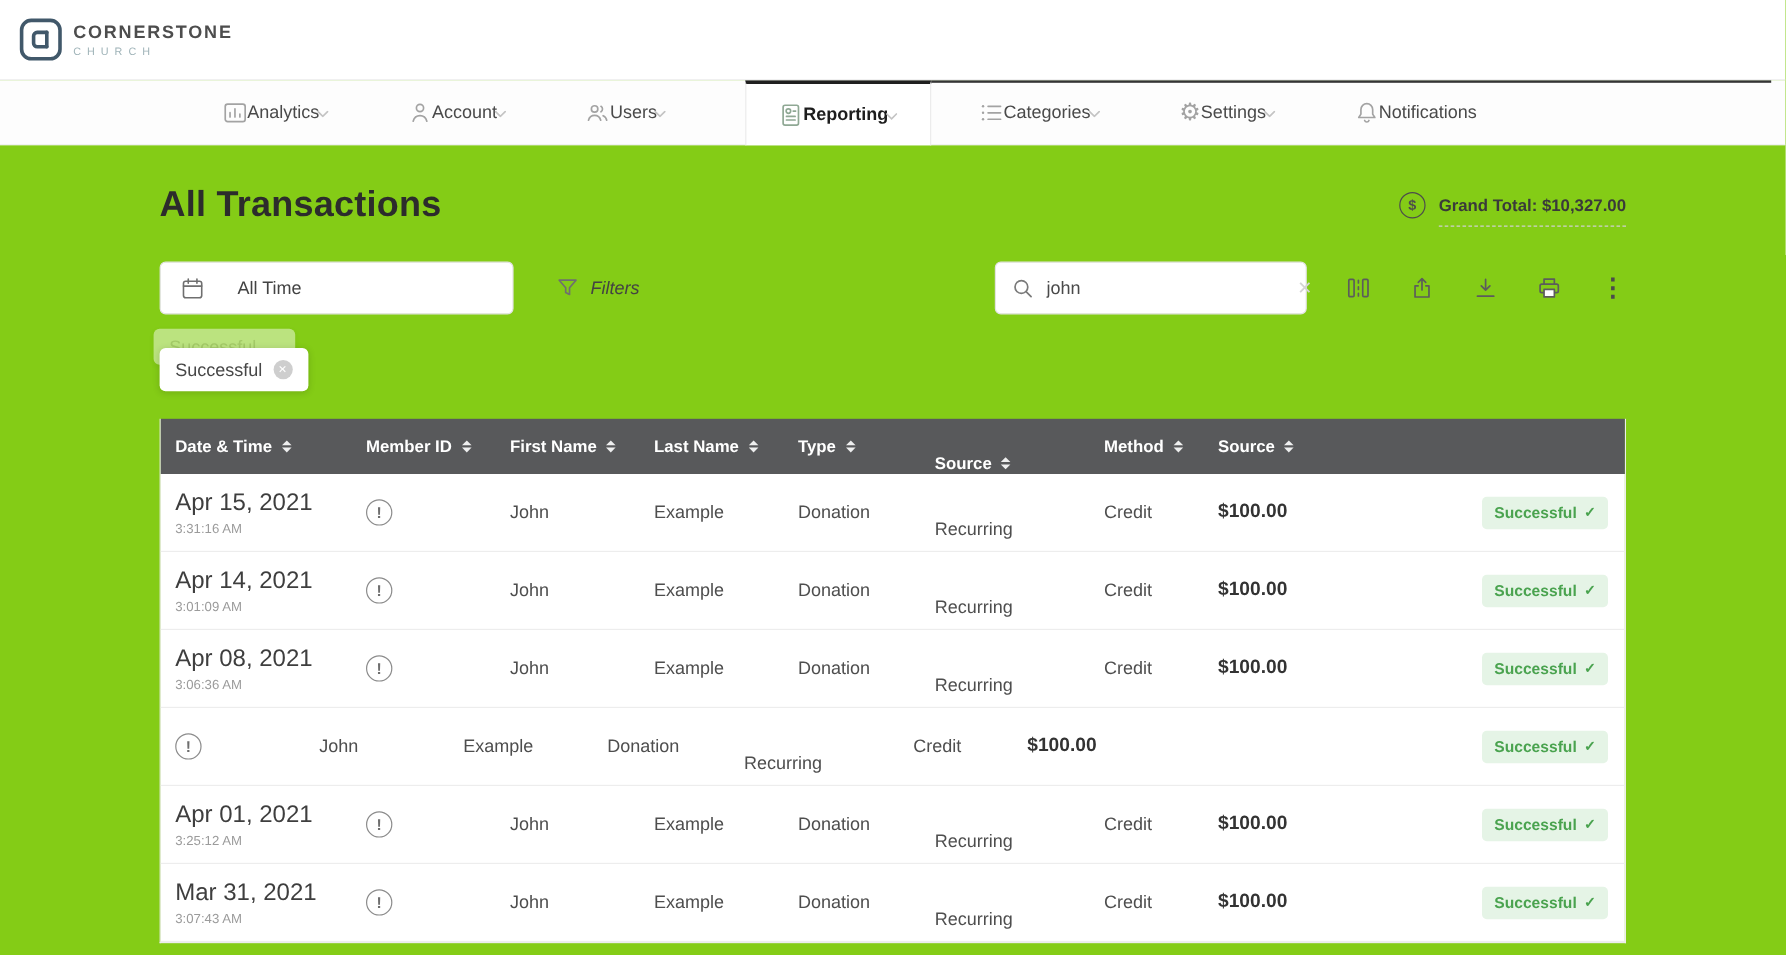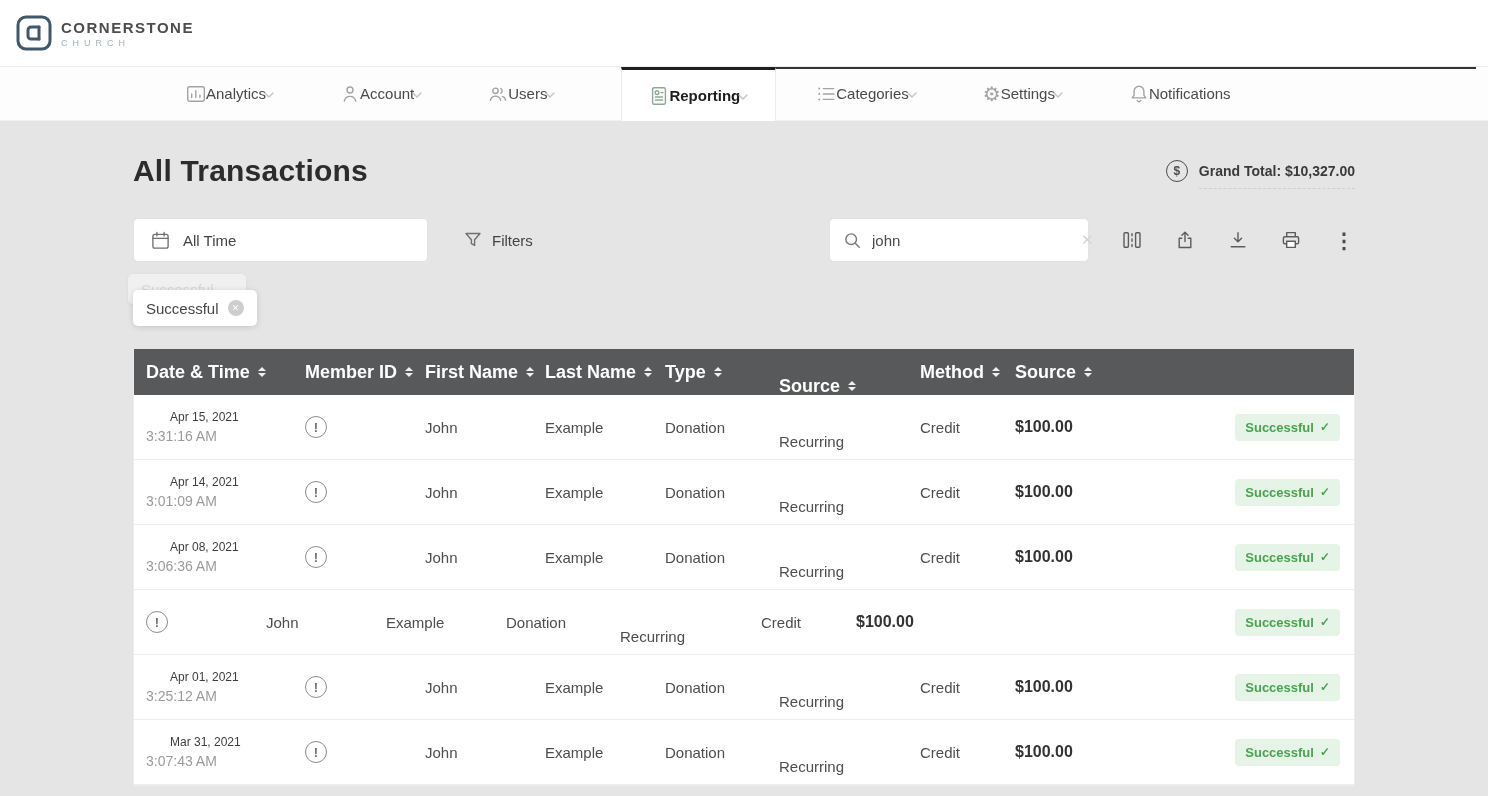--- a/index.html
+++ b/index.html
@@ -1,17 +1,17 @@
 <!DOCTYPE html>
 <html><head>
 <meta charset="utf-8">
 <style>
   * { margin:0; padding:0; box-sizing:border-box; }
   body { font-family:"Liberation Sans", sans-serif; background:#fff; }
-  .screen { width:1488px; height:796px; overflow:hidden; background:#e5e5e5; position:relative; }
+  .screen { width:1488px; height:796px; overflow:hidden; background:#84cc16; position:relative; }
 
   
   .topbar { height:67px; display:flex; align-items:center; padding-left:15px; background:#fff; border-bottom:1px solid #ededed; }
   .logo { display:flex; align-items:center; gap:8px; }
   .brand-text .l1 { font-size:15px; font-weight:bold; letter-spacing:1.5px; color:#4d4d4d; }
   .brand-text .l2 { font-size:9px; letter-spacing:5px; color:#9fb3b8; margin-top:2px; }
 
   
   .navbar { position:relative; height:54px; display:flex; align-items:stretch; padding-left:186px; background:#fdfdfd; border-bottom:1px solid #f1f1f1; }
   .nav-item { display:flex; align-items:center; gap:0; margin-right:66px; font-size:15px; color:#4a4a4a; cursor:pointer; white-space:nowrap; }
@@ -24,52 +24,52 @@
   
   .main { width:1222px; margin:0 auto; }
   .title-row { display:flex; align-items:center; justify-content:space-between; margin-top:33px; }
   .page-title { font-size:30px; font-weight:bold; color:#2c2c2c; letter-spacing:.2px; }
   .grand-total { display:flex; align-items:center; gap:11px; }
   .gt-circle { width:22px; height:22px; border:1.5px solid #4c4c4c; border-radius:50%; display:flex; align-items:center; justify-content:center; font-size:12px; font-weight:bold; color:#4c4c4c; }
   .gt-text { font-size:14px; font-weight:bold; color:#3a3a3a; border-bottom:1px dashed #cfcfcf; padding-bottom:9px; margin-bottom:-9px; }
 
   
   .toolbar { display:flex; align-items:center; margin-top:30px; }
-  .date-picker { width:295px; height:44px; border:1px solid #e3e3e3; border-radius:5px; display:flex; align-items:center; gap:13px; padding:0 17px; font-size:15px; color:#434343; cursor:pointer; background:#fff; }
-  .filters-btn { display:flex; align-items:center; gap:10px; margin-left:36px; font-size:15px; color:#434343; cursor:pointer; }
+  .date-picker { width:295px; height:44px; border:1px solid #e3e3e3; border-radius:5px; display:flex; align-items:center; gap:28px; padding:0 17px; font-size:15px; color:#434343; cursor:pointer; background:#fff; }
+  .filters-btn { display:flex; align-items:center; gap:10px; margin-left:36px; font-size:15px; color:#434343; cursor:pointer;font-style:italic; }
   .tb-spacer { flex:1; }
   .searchbox { width:260px; height:44px; border:1px solid #e3e3e3; border-radius:5px; display:flex; align-items:center; padding:0 13px; gap:10px; background:#fff; }
   .searchbox input { border:none; outline:none; flex:1; font-size:15px; color:#4a4a4a; font-family:"Liberation Sans", sans-serif; background:transparent; }
   .search-clear { color:#d4d4d4; font-size:15px; cursor:pointer; }
   .tool-icons { display:flex; align-items:center; margin-left:32px; gap:31px; }
   .tool-icons .ticon { cursor:pointer; display:flex; align-items:center; justify-content:center; width:22px; height:22px; }
   .kebab { font-size:21px; color:#4b4b4b; font-weight:bold; line-height:1; }
 
   
   .chips-row { margin-top:28px; position:relative; height:36px; }
   .chip-ghost { position:absolute; top:-16px; left:-5px; width:118px; height:30px; border-radius:5px; background:#fff; box-shadow:0 1px 5px rgba(0,0,0,.10); opacity:.45; display:flex; align-items:center; padding:0 13px; font-size:15px; color:#c9c9c9; z-index:0; }
   .chip { position:relative; z-index:1; display:inline-flex; align-items:center; gap:9px; height:36px; padding:0 13px; border-radius:5px; background:#fff; box-shadow:0 1px 6px rgba(0,0,0,.14); font-size:15px; color:#474747; }
   .chip-x { width:16px; height:16px; border-radius:50%; background:#cecece; color:#fff; font-size:9px; display:flex; align-items:center; justify-content:center; cursor:pointer; }
 
   
   .table { margin-top:23px; border:1px solid #ececec; border-top:none; }
-  .thead { height:46px; background:#58595b; color:#fff; display:flex; align-items:center; font-size:18px; font-weight:bold; padding-left:12px;justify-content:center; }
+  .thead { height:46px; background:#58595b; color:#fff; display:flex; align-items:center; font-size:14px; font-weight:bold; padding-left:12px;justify-content:center; }
   .th { display:flex; align-items:center; gap:8px; cursor:pointer; }
   .sort { display:inline-flex; flex-direction:column; gap:2px; }
   .sort i { width:0; height:0; border-left:4px solid transparent; border-right:4px solid transparent; display:block; }
   .sort .up { border-bottom:4px solid rgba(255,255,255,.9); }
   .sort .dn { border-top:4px solid rgba(255,255,255,.9); }
 
   .c-date{width:159px;} .c-member{width:120px;} .c-first{width:120px;} .c-last{width:120px;}
   .c-type{width:114px;} .c-source{width:141px;margin-top:28px;} .c-method{width:95px;} .c-amount{width:130px;}
   .c-status{flex:1; display:flex; justify-content:flex-end; padding-right:14px;}
 
   .trow { height:65px; display:flex; align-items:center; border-bottom:1px solid #ededed; padding-left:12px; font-size:15px; color:#4e4e4e; background:#fff; }
-  .trow .date { font-size:12px; color:#3e3e3e;margin-left:24px; }
-  .trow .time { font-size:14px; color:#9b9b9b; margin-top:4px; }
+  .trow .date { font-size:20px; color:#3e3e3e; }
+  .trow .time { font-size:11px; color:#9b9b9b; margin-top:4px; }
   .alert-circle { width:22px; height:22px; border:1.5px solid #8c8c8c; border-radius:50%; display:flex; align-items:center; justify-content:center; font-size:13px; font-weight:bold; color:#6e6e6e; cursor:pointer; }
   .amount { font-size:16px; font-weight:bold; color:#333; }
   .badge { display:inline-flex; align-items:center; gap:6px; background:#e5f4e6; color:#4aa34f; font-size:13px; font-weight:bold; padding:6px 10px; border-radius:4px; }
   .badge .check { font-size:12px; }
   .gear-glyph { font-size:20px; color:#a3a3a3; line-height:1; }
 </style>
 </head>
 <body>
 
 <div class="screen">

